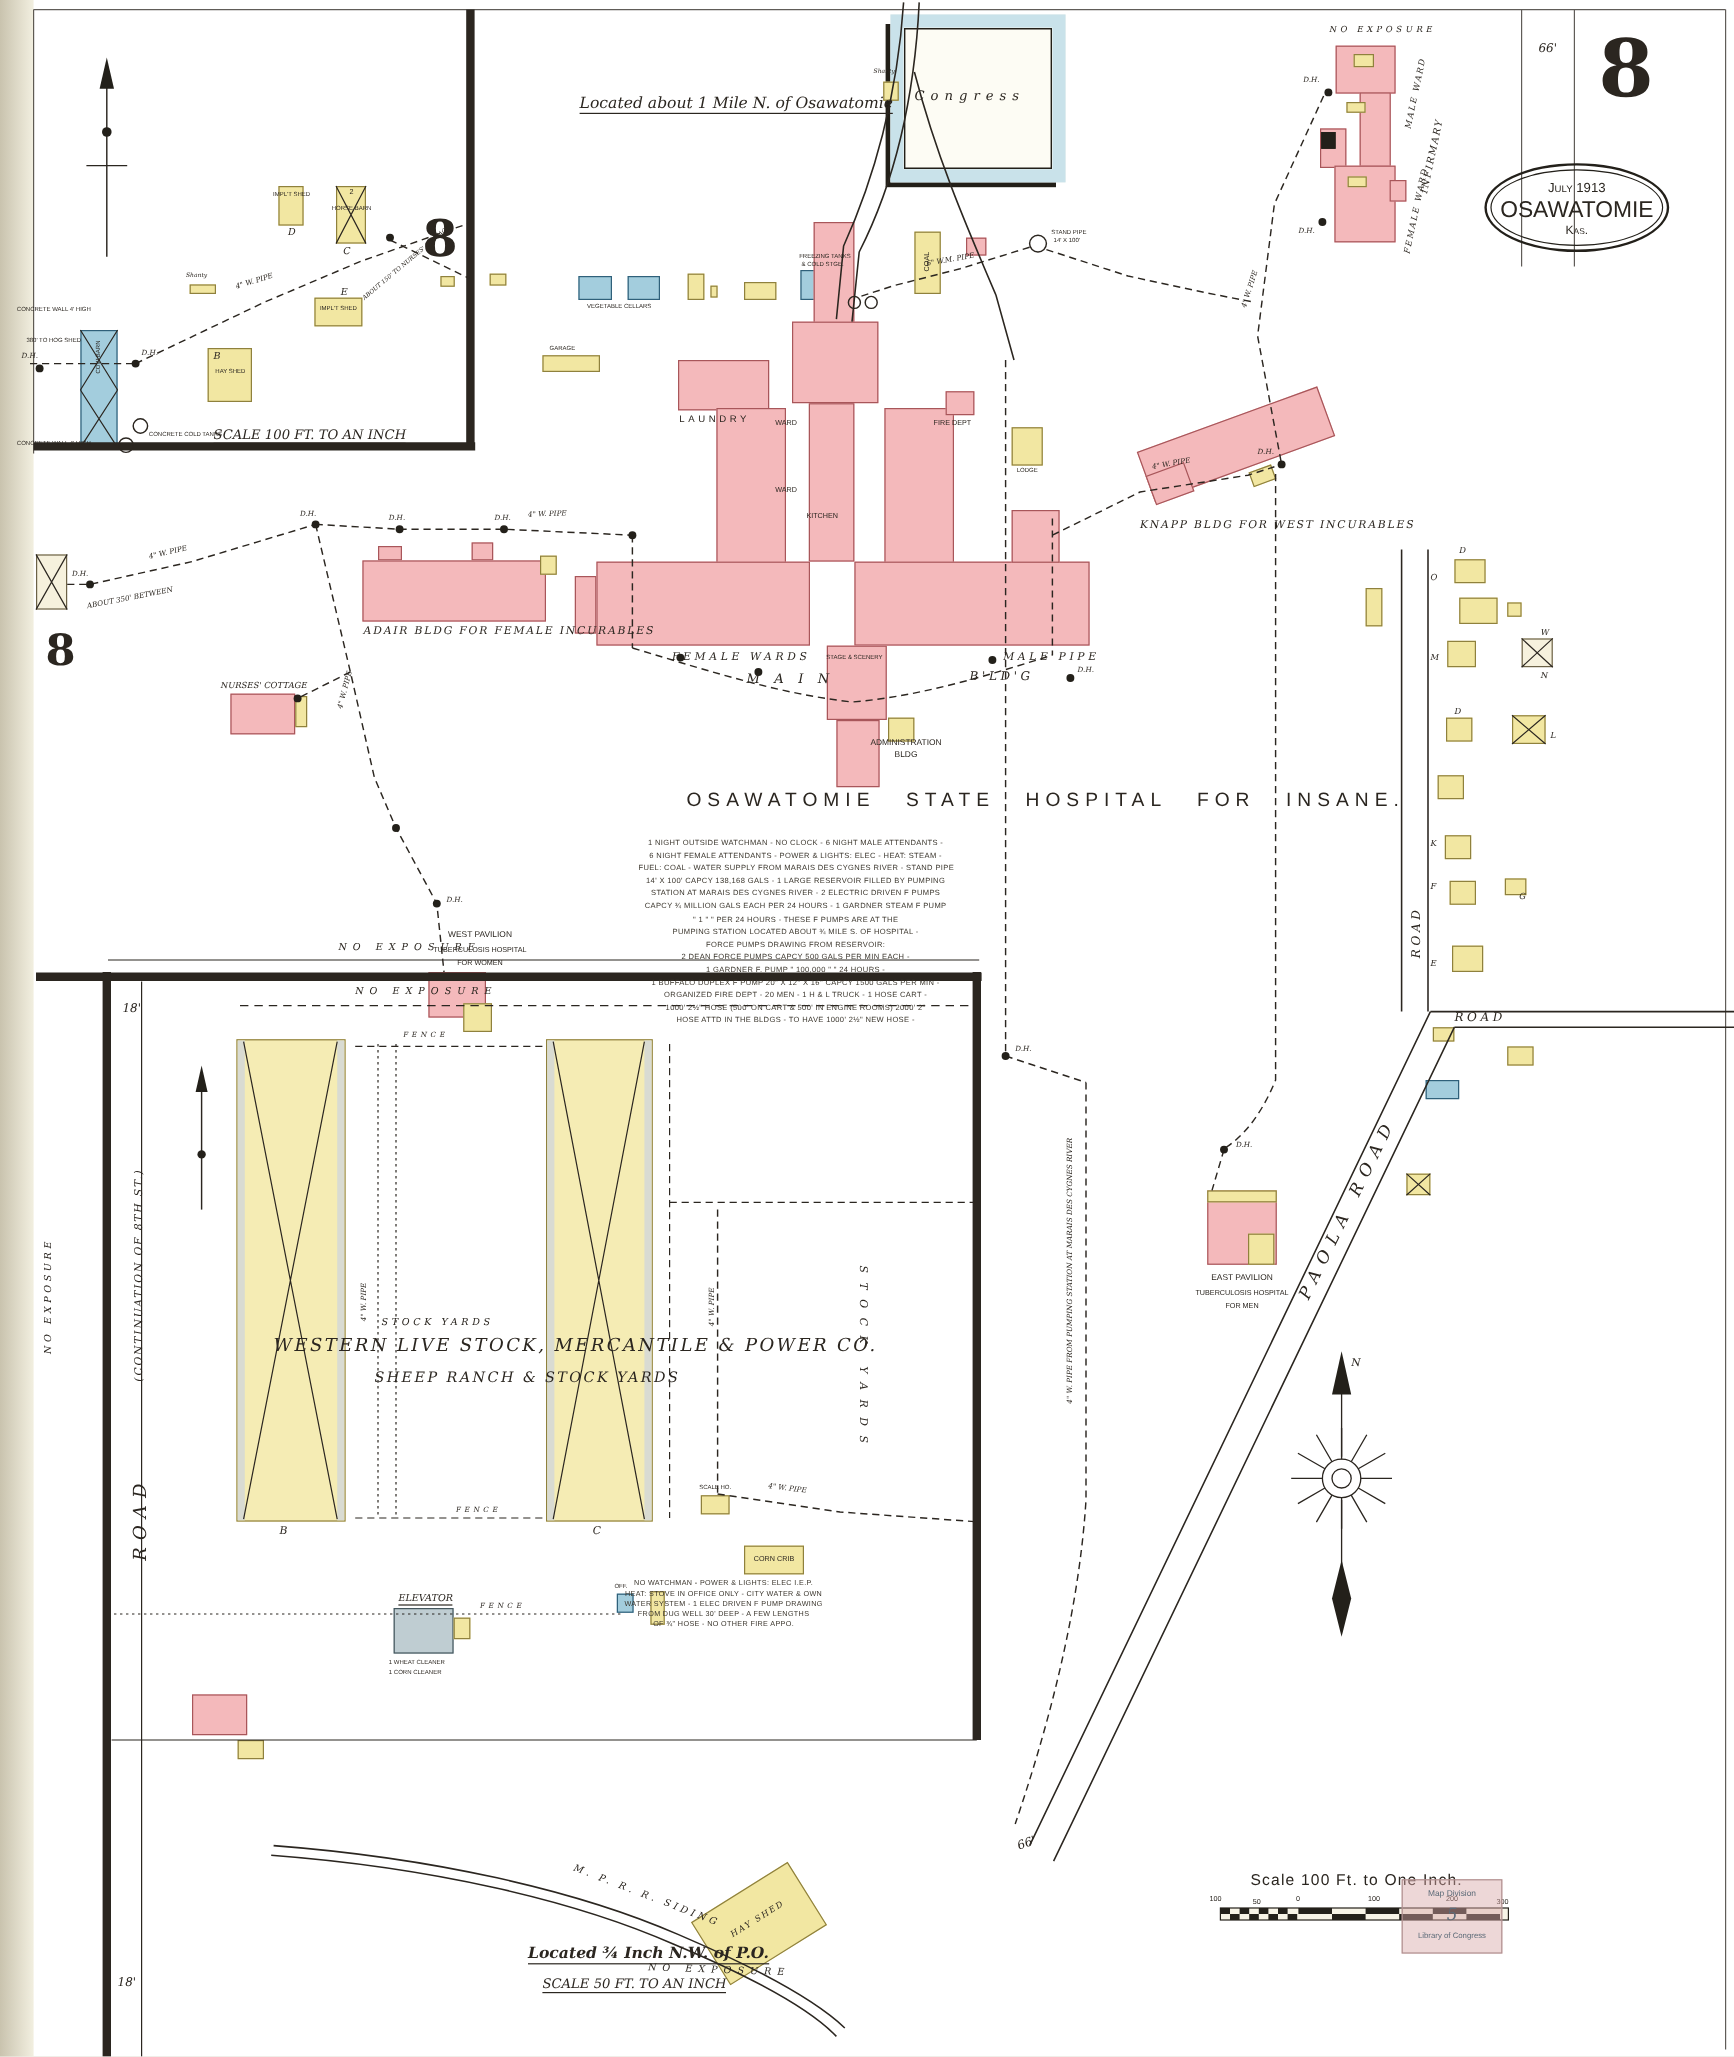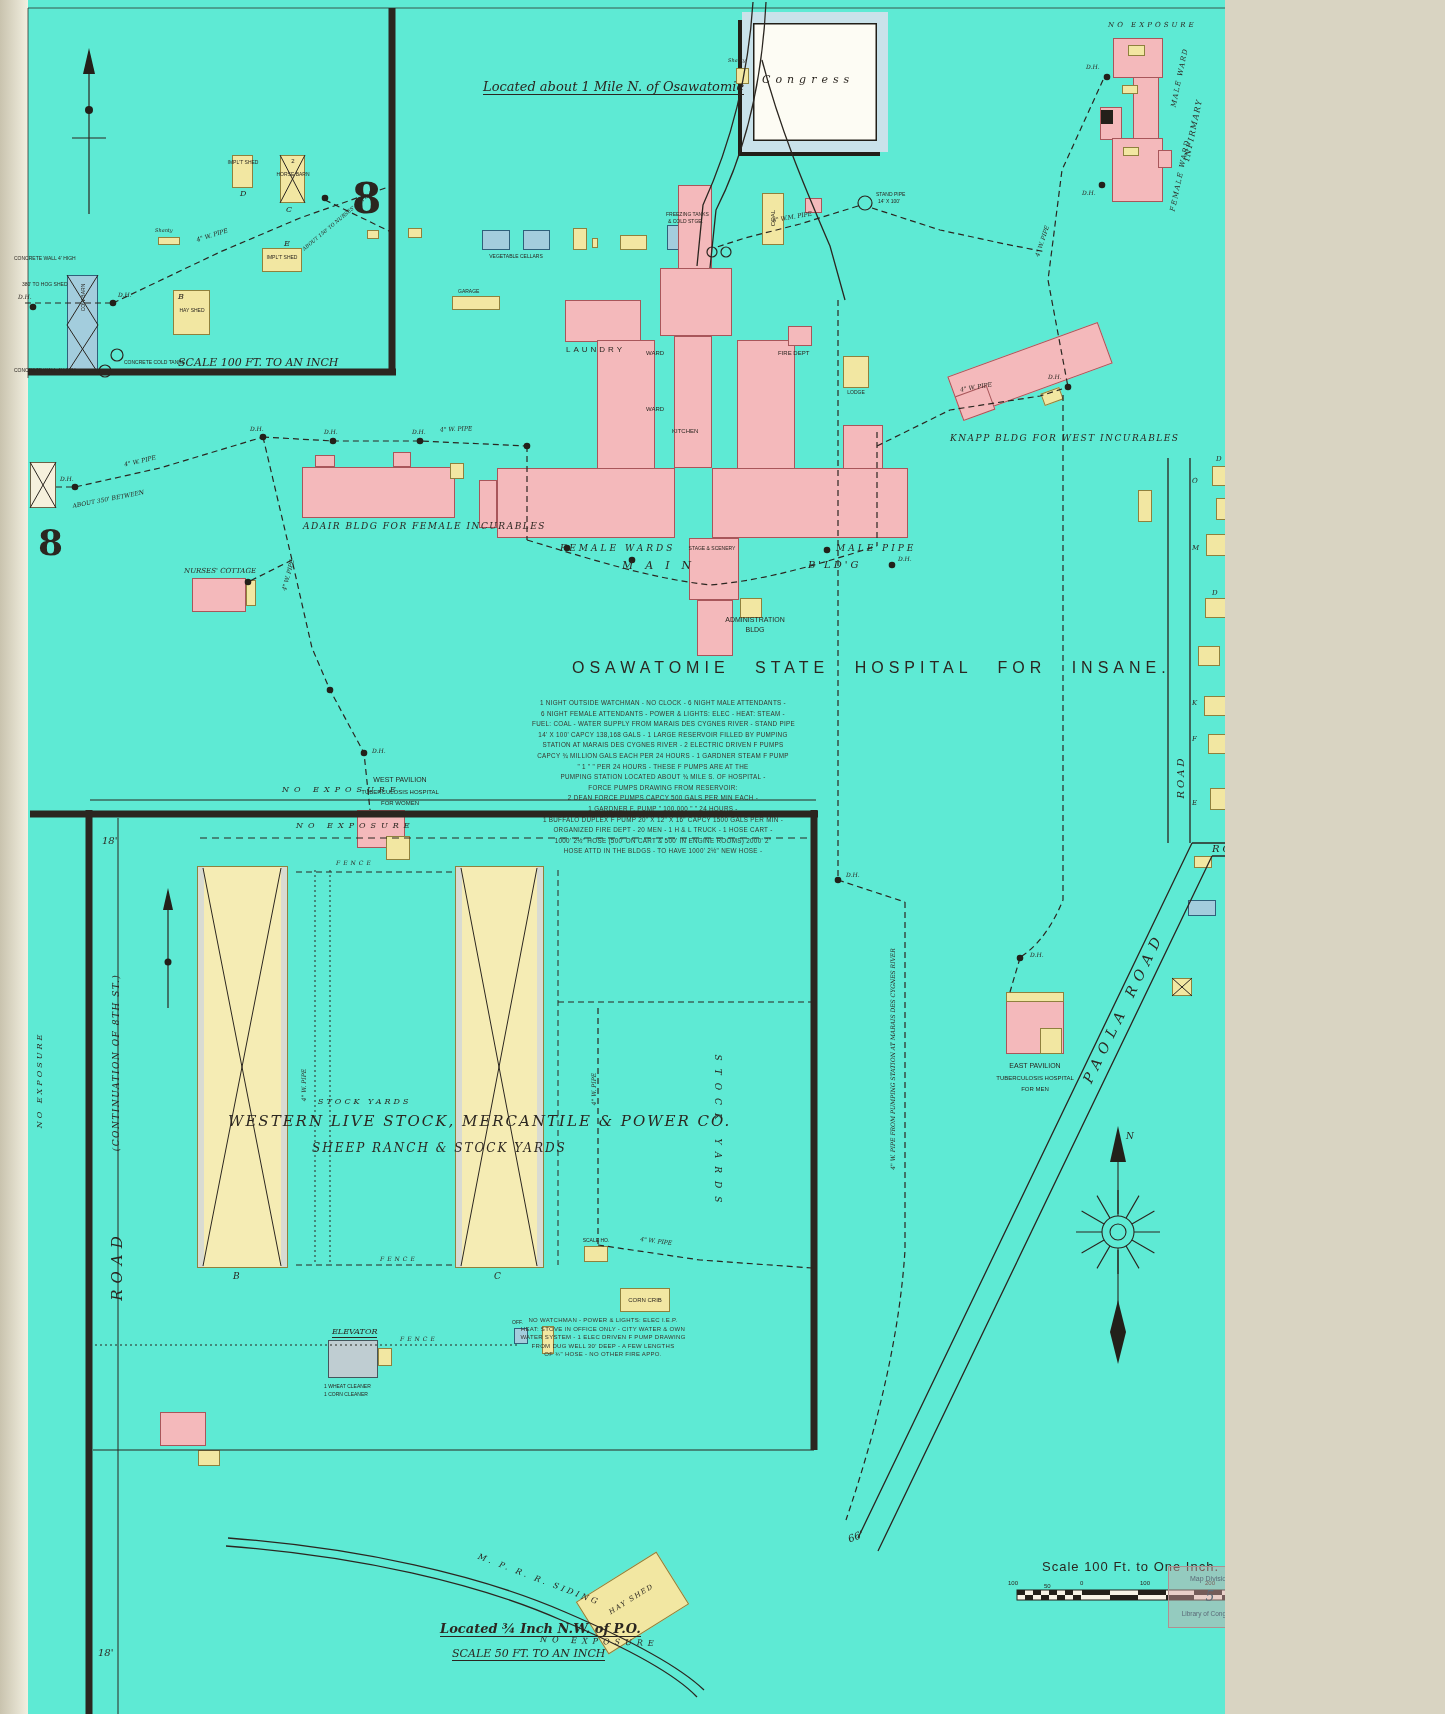--- a/index.html
+++ b/index.html
@@ -1,16 +1,16 @@
 <!DOCTYPE html>
 <html><head>
 <meta charset="utf-8">
 <style>
   html,body{margin:0;padding:0;background:#d9d4c2;}
-  .page{position:relative;width:1225px;height:1714px;background:#5eead4;overflow:hidden;
+  .page{position:relative;width:1445px;height:1714px;background:#ffffff;overflow:hidden;
         font-family:"Liberation Sans",sans-serif;color:#2b2620;}
   .edge{position:absolute;left:0;top:0;width:28px;height:1714px;
         background:linear-gradient(to right,#c9c3ae,#f2efe0);}
   svg.lines{position:absolute;left:0;top:0;z-index:3;}
   .bld{position:absolute;box-sizing:border-box;border:1px solid #8a5a50;z-index:2;}
   .pink{background:#f4b9bb;border-color:#a8565a;}
   .yel{background:#f2e7a2;border-color:#8f813d;}
   .blu{background:#a3cddd;border-color:#2f607a;}
   .gray{background:#bfcdd2;border-color:#44555c;}
   .wht{background:#f6f1dd;border-color:#6c6247;}
@@ -264,20 +264,27 @@
         <rect x="1110" y="1595" width="28" height="5"></rect>
           <rect x="1166" y="1595" width="28" height="5"></rect>
         <rect x="1222" y="1595" width="28" height="5"></rect>
       </g>
     </g>
   </svg>
 
   <div class="lbl t7 sp2 it" style="left:1108px;top:22px">NO EXPOSURE</div>
   <div class="lbl t10 it" style="left:1282px;top:36px">66'</div>
   <div class="lbl num8" style="left:1332px;top:24px;font-size:66px">8</div>
+  <div class="oval">
+    <div class="oval-in">
+      <div class="lbl t11 cx" style="left:50%;top:10px;font-variant:small-caps">July 1913</div>
+      <div class="lbl cx" style="left:50%;top:24px;font-size:19px">OSAWATOMIE</div>
+      <div class="lbl t10 cx" style="left:50%;top:46px;font-variant:small-caps">Kas.</div>
+    </div>
+  </div>
 
   <div class="lbl num8" style="left:352px;top:178px;font-size:42px">8</div>
   <div class="lbl t11 it u" style="left:178px;top:357px">SCALE 100 FT. TO AN INCH</div>
   <div class="lbl t5 cx" style="left:243px;top:160px">IMPL'T SHED</div>
   <div class="lbl t5 cx" style="left:293px;top:172px">HORSE BARN</div>
   <div class="lbl t6 cx" style="left:293px;top:158px">2</div>
   <div class="lbl t5 it" style="left:155px;top:228px">Shanty</div>
   <div class="lbl t5 cx" style="left:282px;top:255px">IMPL'T SHED</div>
   <div class="lbl t5 cx" style="left:192px;top:308px">HAY SHED</div>
   <div class="lbl t5 cx" style="left:83px;top:295px;transform:translateX(-50%) rotate(-90deg)">COW BARN</div>

